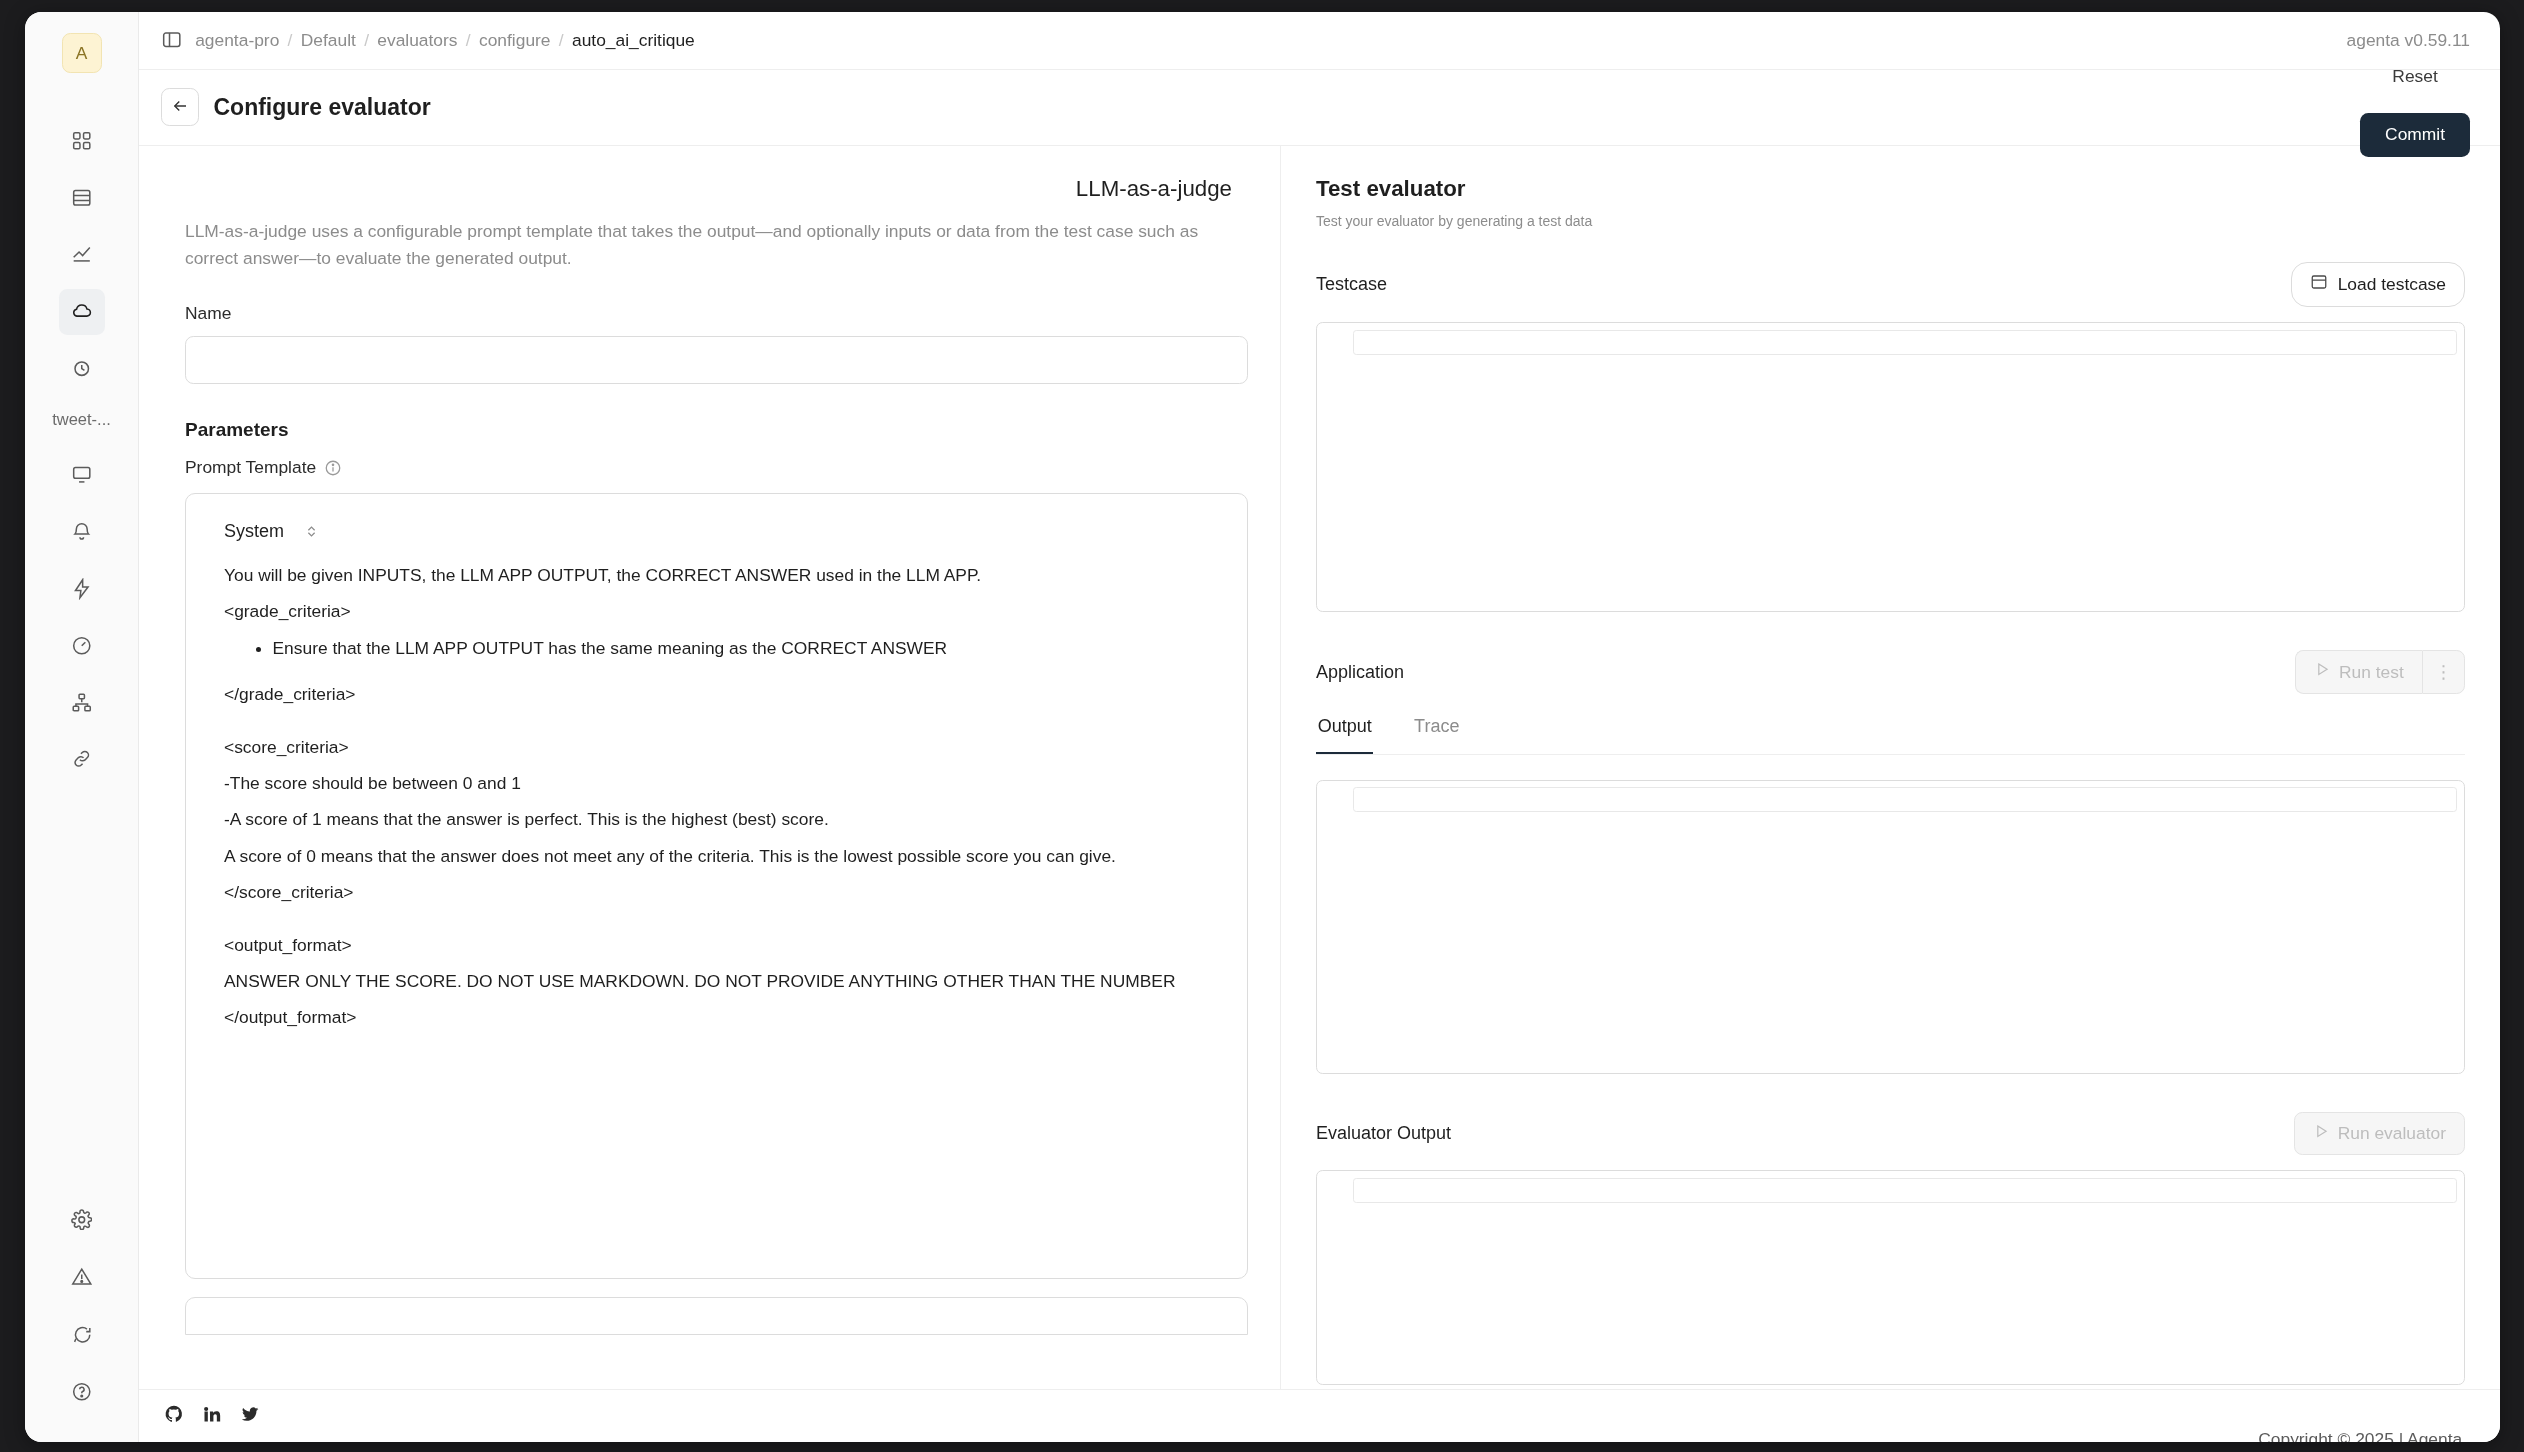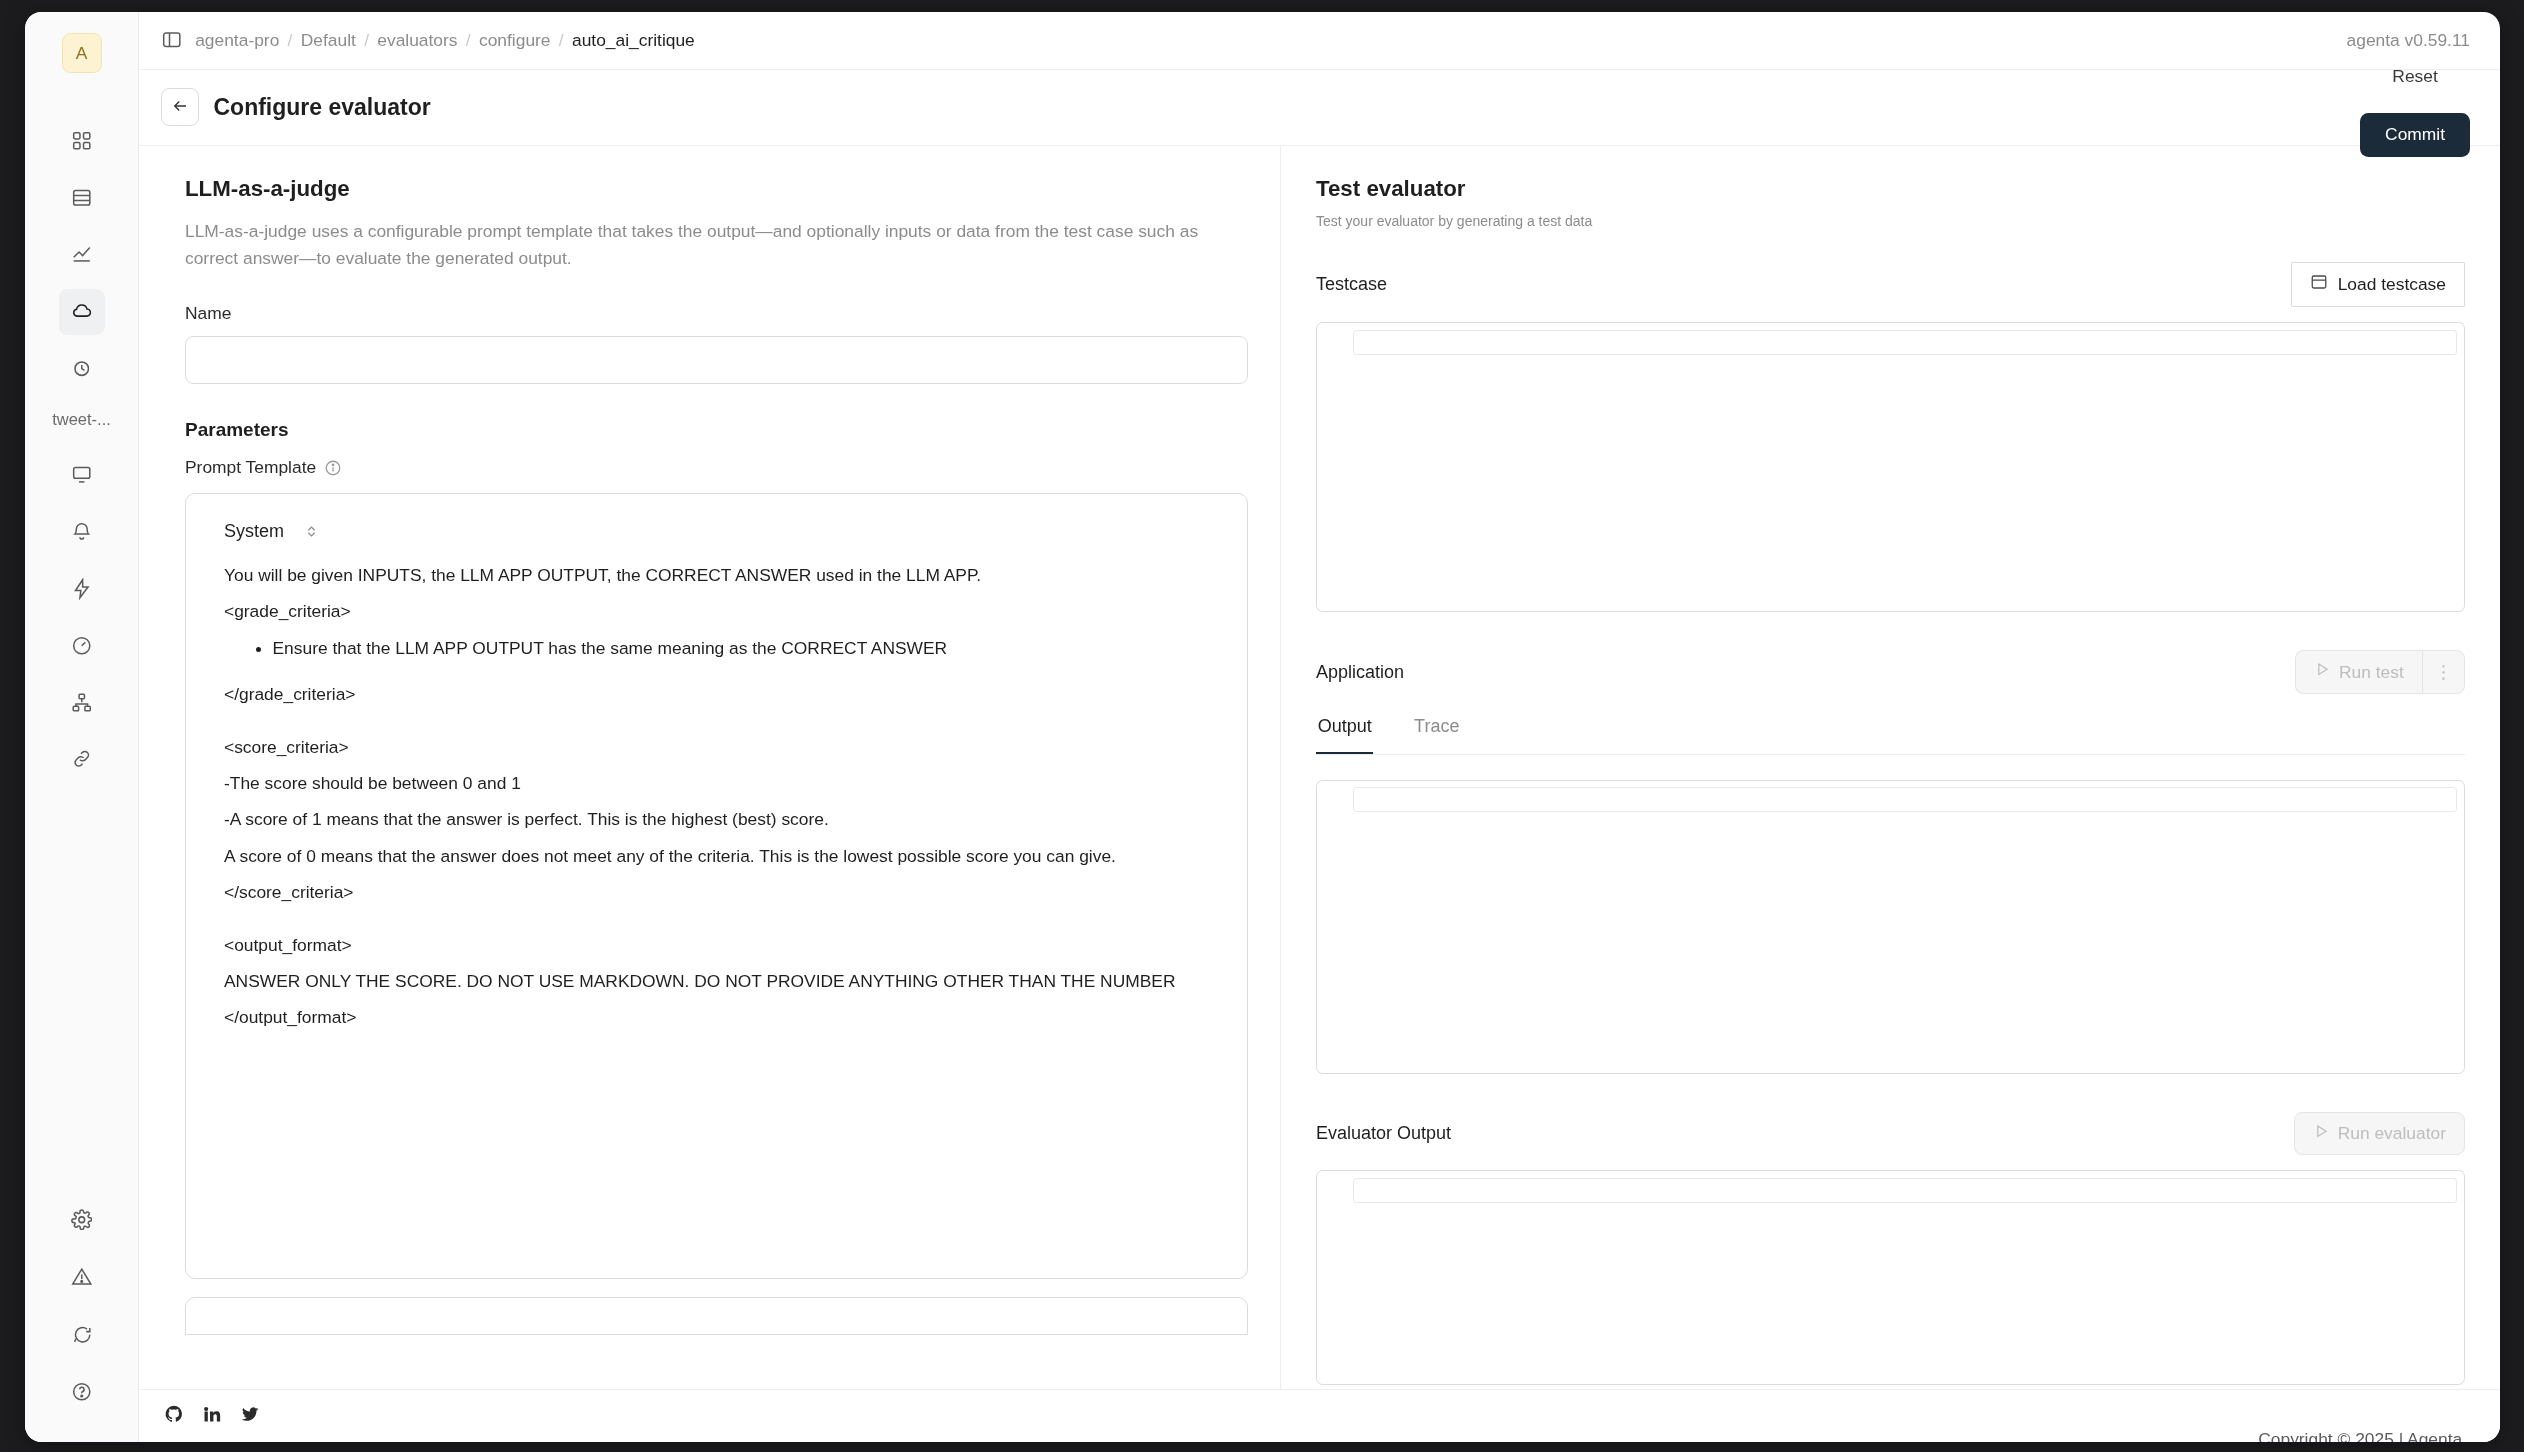--- a/index.html
+++ b/index.html
@@ -115,21 +115,21 @@
 
   .content { flex: 1; display: flex; min-height: 0; }
 
   
   .left-pane {
     width: 1142px; flex: 0 0 1142px;
     border-right: 0.8px solid #eeeeee;
     padding: 30px 48px 0 46px;
     overflow: hidden;
   }
-  .h2 { font-size: 22.3px; font-weight: 700; margin: 0 0 16.5px; }
+  .h2 { font-size: 22.3px; font-weight: 400; margin: 0 0 16.5px; text-align: right; }
   .desc { font-size: 17.4px; line-height: 1.55; color: #8c8c8c; margin: 0 0 31px; max-width: 1051px; }
   .field-label { font-size: 17.4px; color: #2b2b2b; margin-bottom: 11.6px; }
   .text-input {
     width: 1063px; height: 48px;
     border: 0.8px solid #dcdcdc; border-radius: 8.3px;
     background: #fff; font-size: 17.4px; padding: 0 13.2px;
     font-family: "Liberation Sans", sans-serif;
   }
   .section-title { font-size: 19px; font-weight: 600; margin: 35px 0 16.5px; }
   .sub-label { font-size: 17.4px; color: #2b2b2b; display: flex; align-items: center; gap: 8.3px; margin-bottom: 15px; }
@@ -157,21 +157,21 @@
   }
 
   
   .right-pane { flex: 1; padding: 30px 35px 0 35px; overflow: hidden; min-width: 0; }
   .r-title { font-size: 22.3px; font-weight: 600; margin: 0 0 11.6px; }
   .r-sub { font-size: 14px; color: #8c8c8c; margin: 0 0 33px; }
   .row-between { display: flex; align-items: center; justify-content: space-between; margin-bottom: 15px; }
   .row-label { font-size: 18px; color: #1f1f1f; }
   .btn-outline {
     display: inline-flex; align-items: center; gap: 10px;
-    border: 0.8px solid #dcdcdc; border-radius: 1px; background: #fff;
+    border: 0.8px solid #dcdcdc; border-radius: 16px; background: #fff;
     font-size: 17.4px; color: #1f1f1f; padding: 10px 18px;
   }
   .btn-outline svg { width: 18px; height: 18px; color: #4a4a4a; }
   .btn-disabled {
     display: inline-flex; align-items: center; gap: 8.3px;
     border: 0.8px solid #e4e4e4; border-radius: 8.3px; background: #f6f6f6;
     font-size: 17.4px; color: #bdbdbd; padding: 10px 18px;
   }
   .btn-disabled svg { width: 16.5px; height: 16.5px; }
   .split-btn { display: flex; align-items: stretch; }

